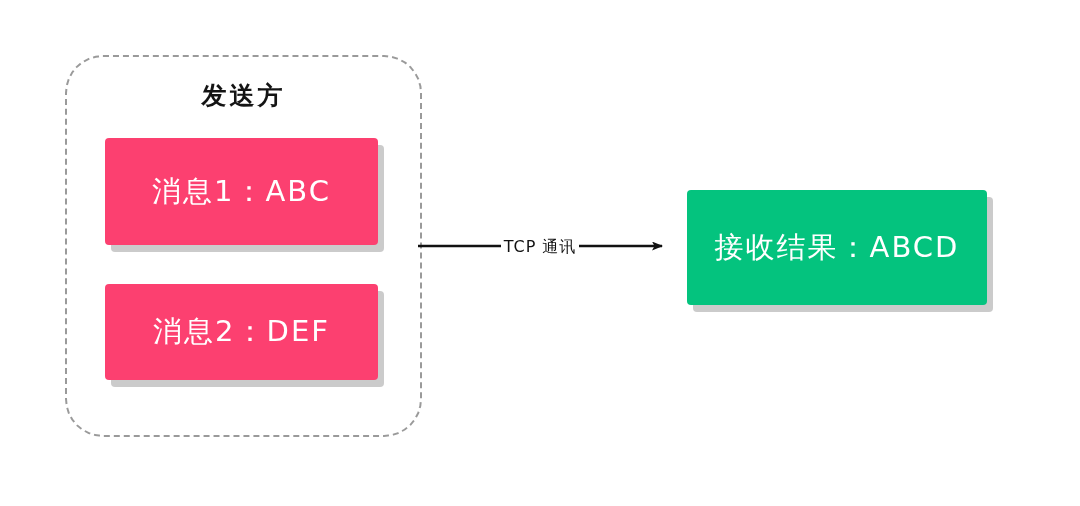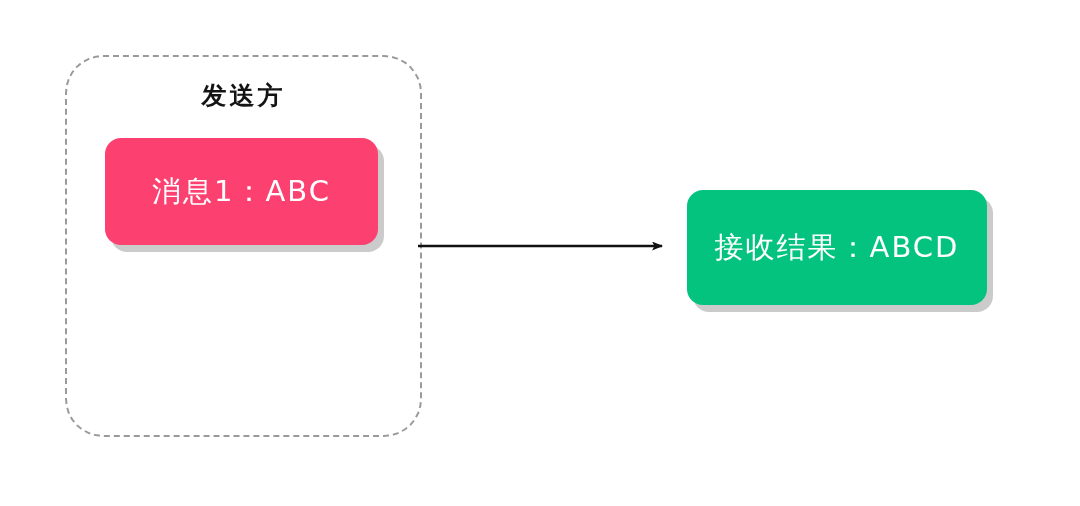--- a/index.html
+++ b/index.html
@@ -50,21 +50,21 @@
     letter-spacing: 3px;
     color: #141414;
     font-family: "DejaVu Sans", "Liberation Sans", sans-serif;
     white-space: nowrap;
   }
 
   
   .card {
     position: absolute;
     box-sizing: border-box;
-    border-radius: 16px;
+    border-radius: 4px;
     display: flex;
     align-items: center;
     justify-content: center;
     color: #ffffff;
     font-size: 29px;
     letter-spacing: 2px;
     font-family: "DejaVu Sans", "Liberation Sans", sans-serif;
     box-shadow: 6px 7px 0 0 rgba(160,160,160,0.55);
     white-space: nowrap;
   }
@@ -126,29 +126,35 @@
 <div id="canvas">
 
   <div class="panel" id="panel-sender">
     <div class="panel-title">发送方</div>
   </div>
 
   <div class="card card-pink" id="card-msg1">
     <span>消息1：ABC</span>
   </div>
 
+  <div class="card card-pink" id="card-msg2">
+    <span>消息2：DEF</span>
+  </div>
 
   <svg id="connector" viewBox="0 0 272 90">
     <defs>
       <marker id="arrowhead" markerWidth="11" markerHeight="9" refX="10" refY="4.5" orient="auto" markerUnits="userSpaceOnUse">
         <path d="M0,0 L11,4.5 L0,9 L2.5,4.5 Z" fill="#111111"></path>
       </marker>
     </defs>
     <line x1="14" y1="41" x2="258" y2="41" stroke="#111111" stroke-width="2.4" marker-end="url(#arrowhead)"></line>
   </svg>
 
+  <div id="connector-label">
+    <span>TCP 通讯</span>
+  </div>
 
 
   <div class="card card-green" id="card-result">
     <span>接收结果：ABCD</span>
   </div>
 
 </div>
 
 </body></html>

